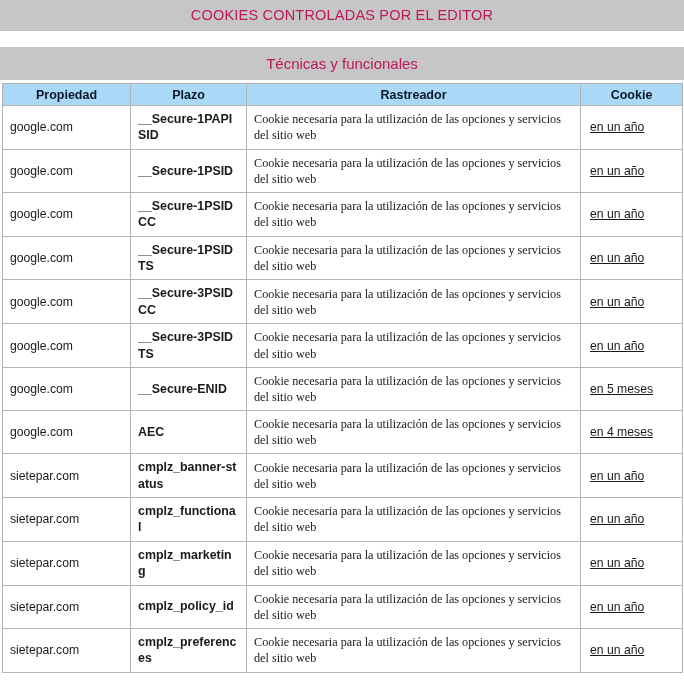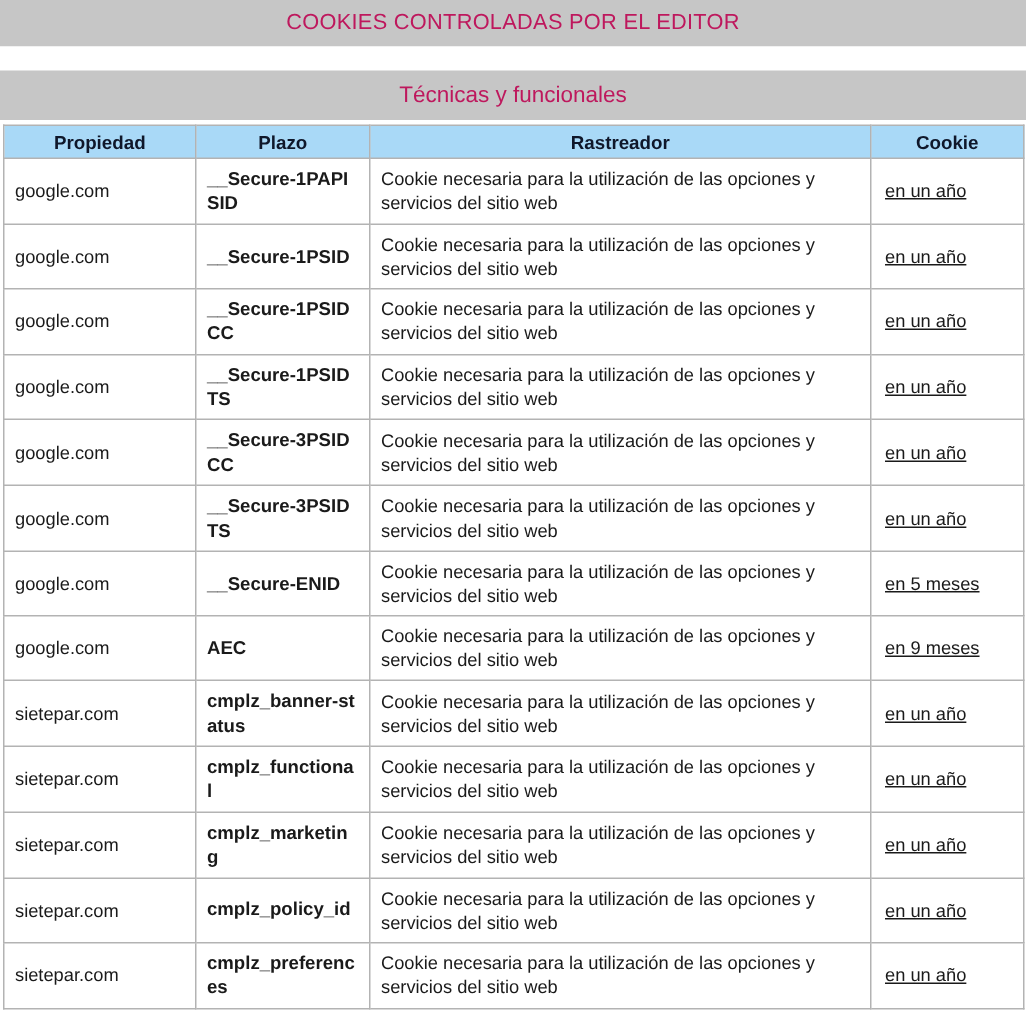--- a/index.html
+++ b/index.html
@@ -101,20 +101,21 @@
   }
   table.cookies td.cookie {
     font-weight: bold;
     font-size: 12.4px;
     margin-top: 48px;
   }
   table.cookies td.fin {
     word-break: normal;
     overflow-wrap: break-word;
     padding-left: 7px;
+    font-family: Liberation Serif, serif;
   }
   table.cookies td.plazo {
     word-break: normal;
     padding-left: 9px;
     text-decoration: underline;
   }
 </style>
 </head>
 <body>
 
@@ -184,21 +185,21 @@
           <tr>
             <td class="prop">google.com</td>
             <td class="cookie">__Secure-ENID</td>
             <td class="fin">Cookie necesaria para la utilización de las opciones y servicios del sitio web</td>
             <td class="plazo">en 5 meses</td>
           </tr>
           <tr>
             <td class="prop">google.com</td>
             <td class="cookie">AEC</td>
             <td class="fin">Cookie necesaria para la utilización de las opciones y servicios del sitio web</td>
-            <td class="plazo">en 9 meses</td>
+            <td class="plazo">en 4 meses</td>
           </tr>
           <tr>
             <td class="prop">sietepar.com</td>
             <td class="cookie">cmplz_banner-status</td>
             <td class="fin">Cookie necesaria para la utilización de las opciones y servicios del sitio web</td>
             <td class="plazo">en un año</td>
           </tr>
           <tr>
             <td class="prop">sietepar.com</td>
             <td class="cookie">cmplz_functional</td>

